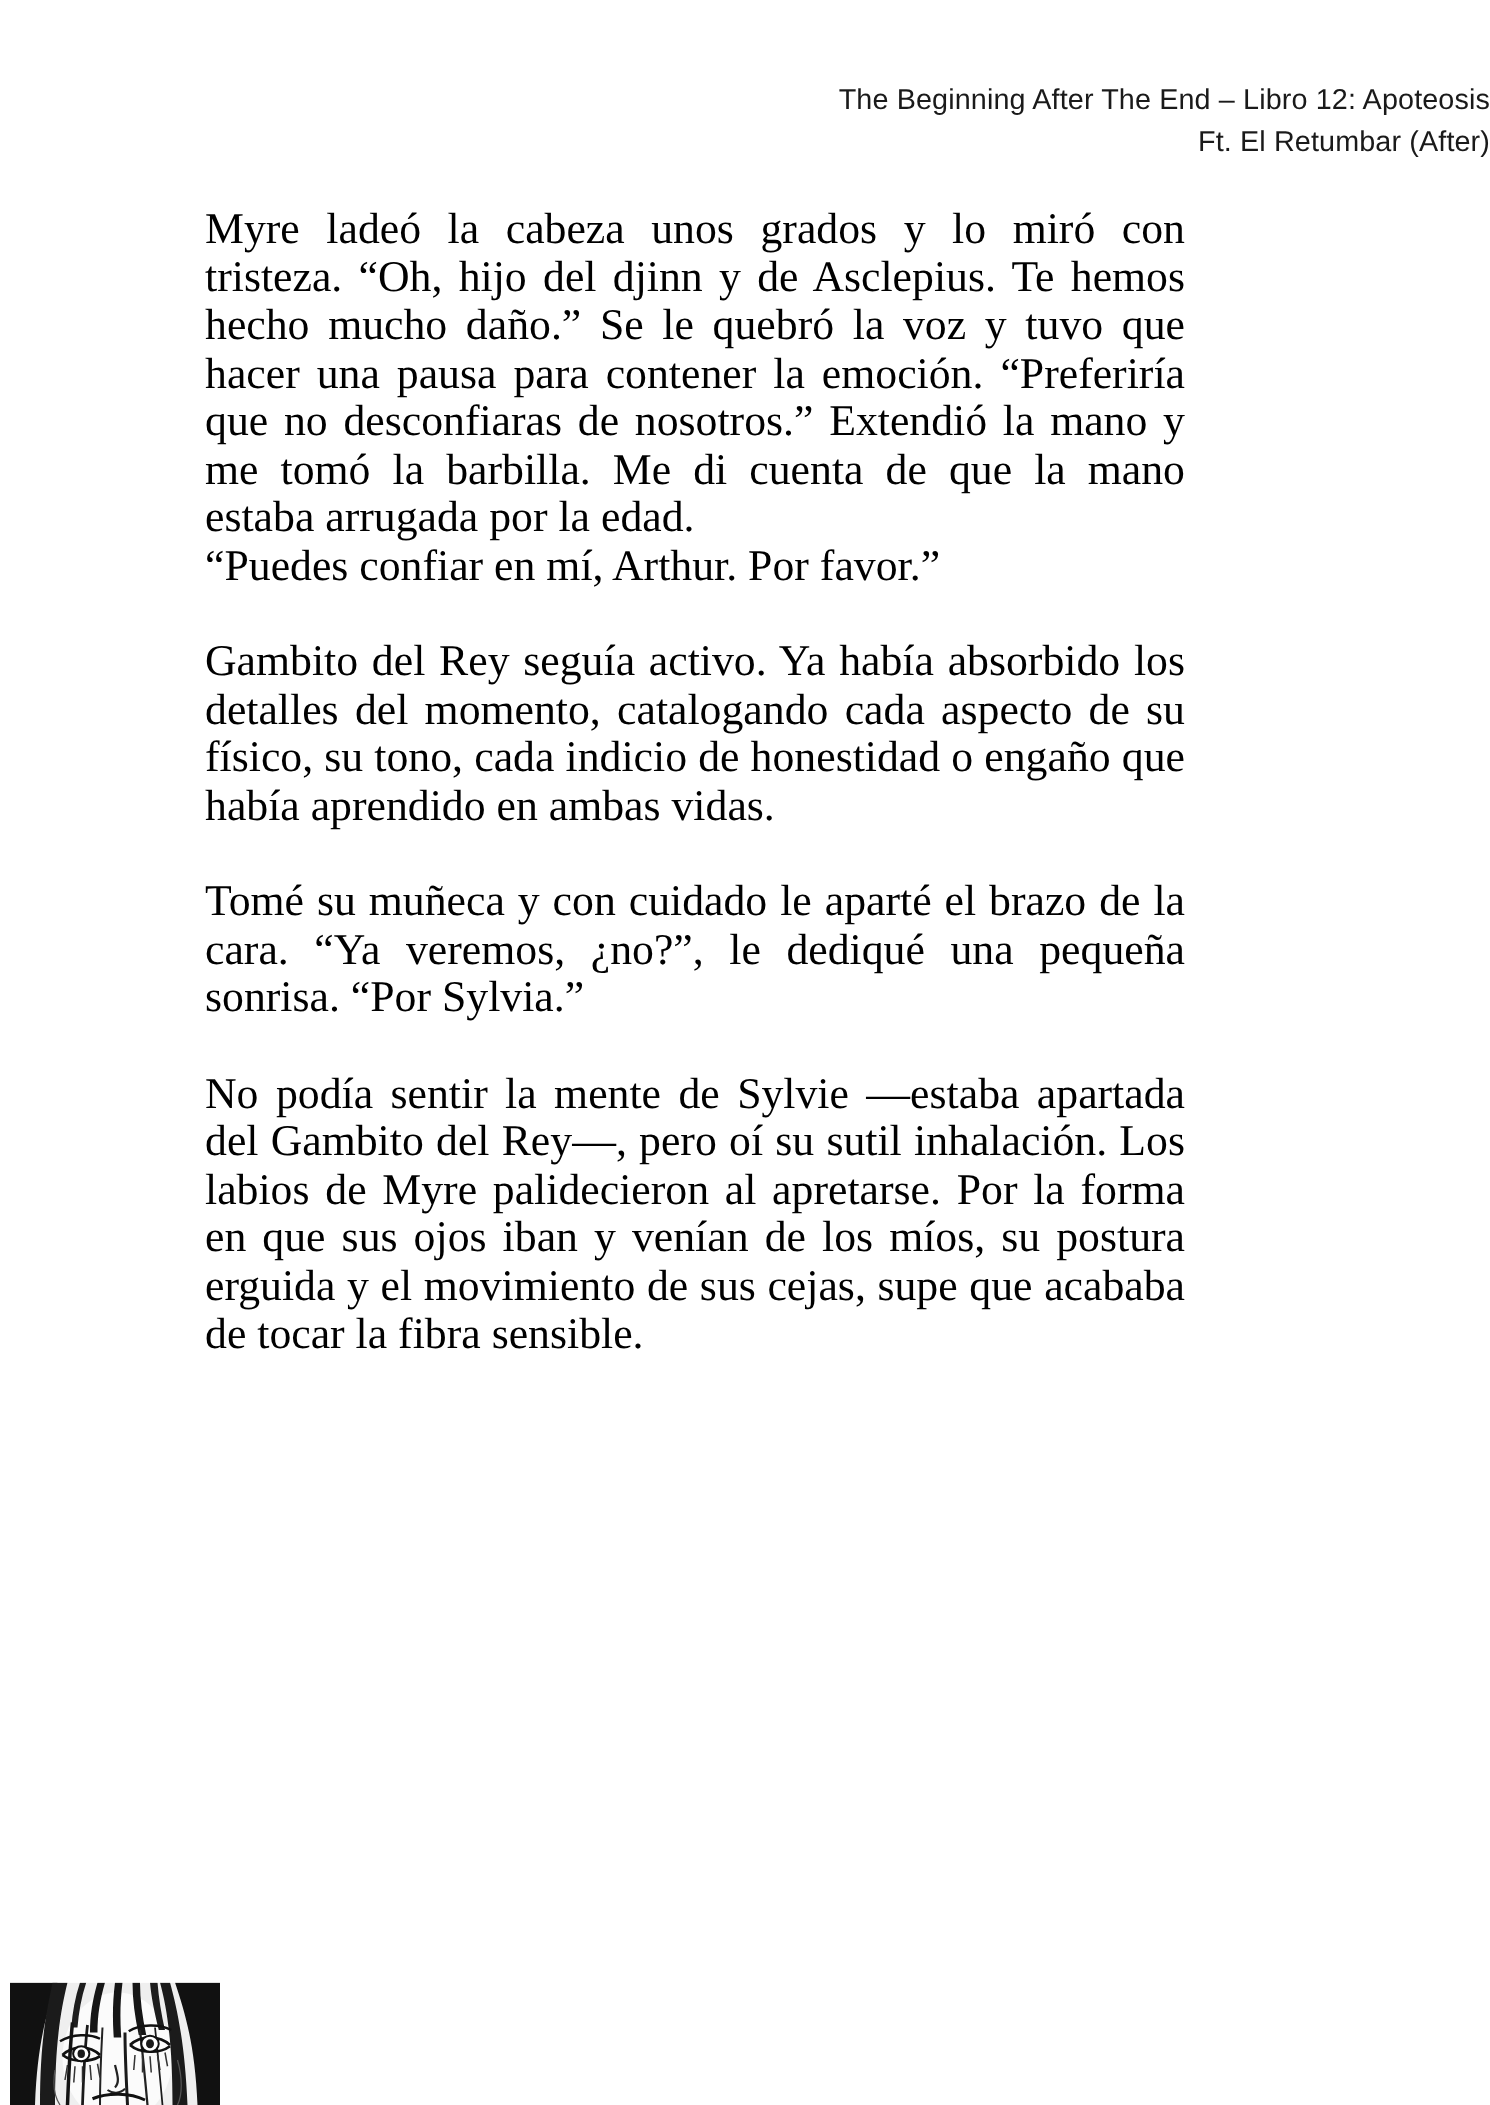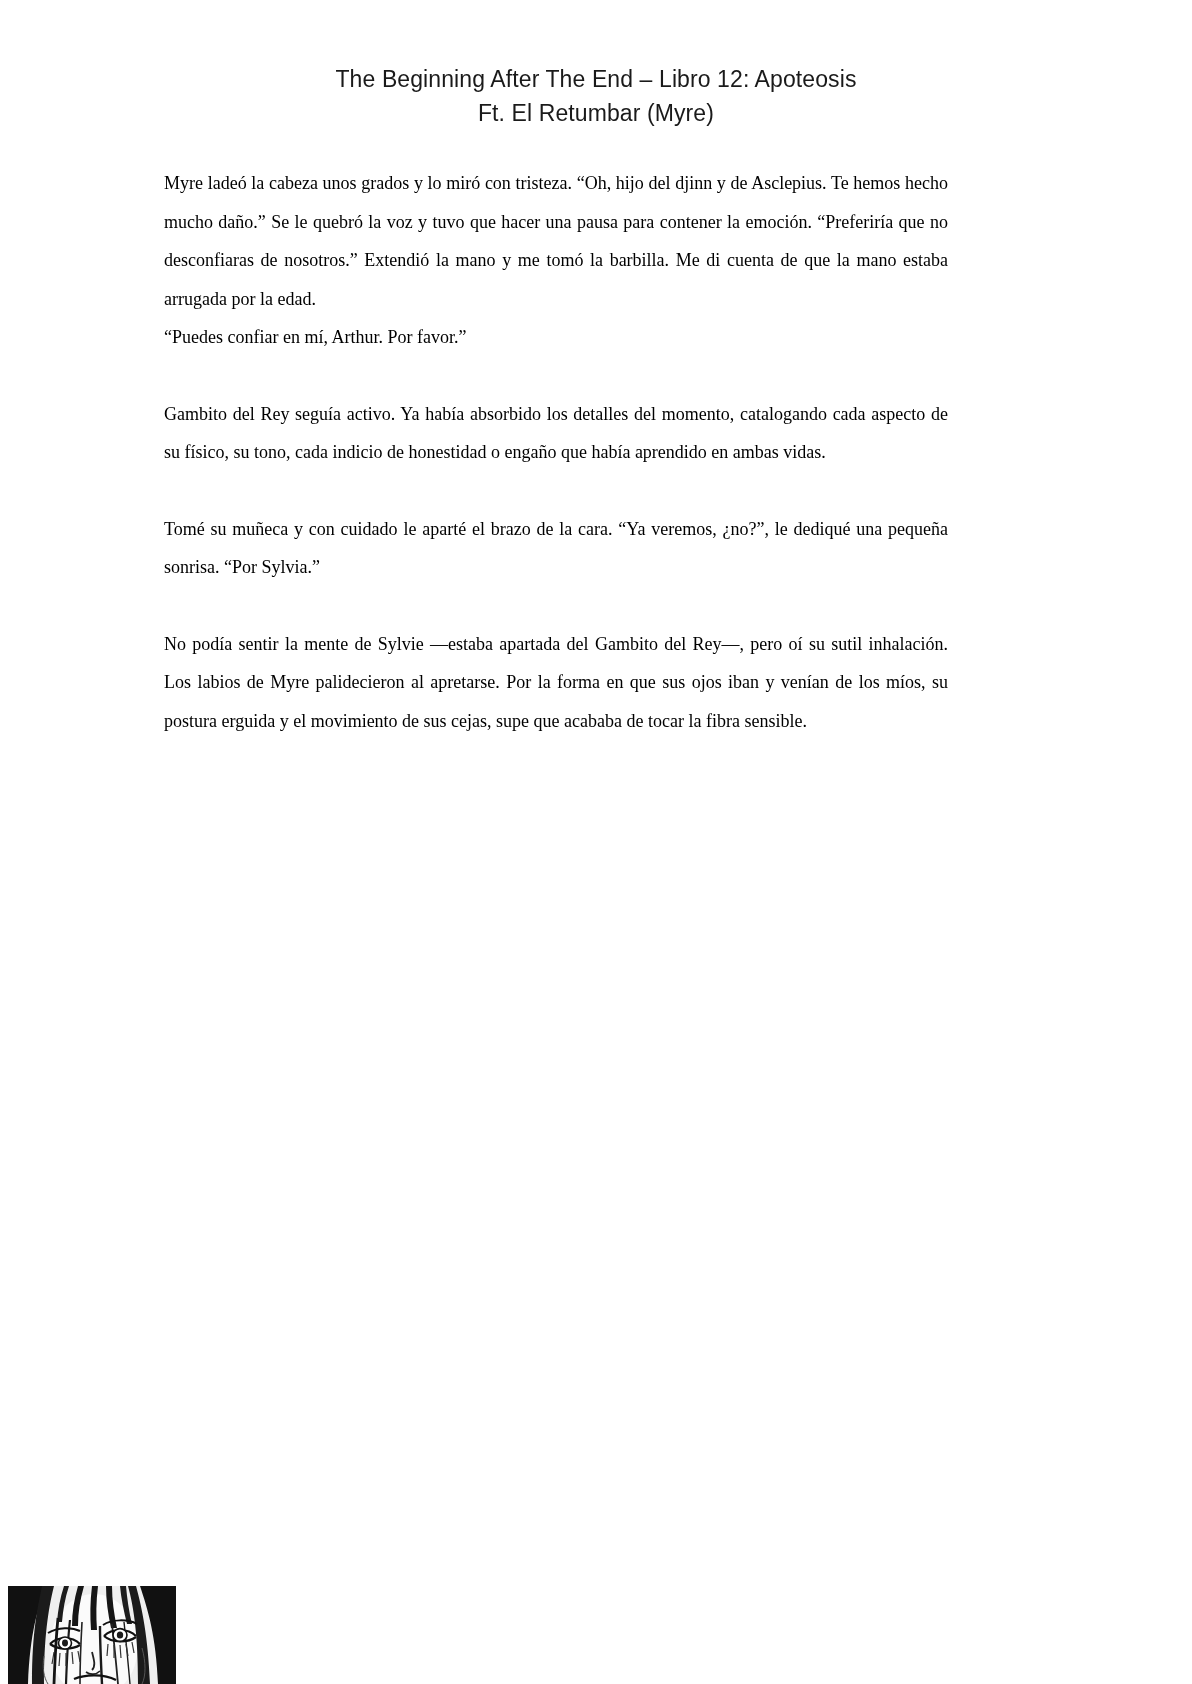--- a/index.html
+++ b/index.html
@@ -16,41 +16,41 @@
     font-family: "Liberation Serif", "DejaVu Serif", serif;
     color: #000000;
   }
 
   
   .doc-header {
     position: absolute;
     top: 62px;
     left: 0;
     width: 1192px;
-    text-align: center;
+    text-align: right;
     font-family: "Liberation Sans", "DejaVu Sans", sans-serif;
     font-size: 23px;
     line-height: 34px;
     color: #1a1a1a;
     letter-spacing: 0.1px;
   }
   .doc-header .hdr-line { display: block; white-space: pre; }
 
   
   .page-body {
     position: absolute;
     top: 164px;
     left: 164px;
     width: 784px;
   }
   .para {
     margin: 0;
     text-align: justify;
     text-justify: inter-word;
-    font-size: 18px;
+    font-size: 35px;
     line-height: 38.5px;
     hyphens: none;
     word-spacing: 0px;
   }
   .para.last-line-natural { text-align-last: left; }
   .gap-after { margin-bottom: 38px; }
   .no-gap { margin-bottom: 0; }
 
   
   .figure-wrap {
@@ -61,21 +61,21 @@
     height: 98px;
     overflow: hidden;
   }
   .figure-wrap svg { display: block; }
 </style>
 </head>
 <body>
 
 <div class="doc-header">
   <span class="hdr-line">The Beginning After The End – Libro 12: Apoteosis</span>
-  <span class="hdr-line">Ft. El Retumbar (Myre)</span>
+  <span class="hdr-line">Ft. El Retumbar (After)</span>
 </div>
 
 <div class="page-body">
   <p class="para no-gap last-line-natural">Myre ladeó la cabeza unos grados y lo miró con tristeza. “Oh, hijo del djinn y de Asclepius. Te hemos hecho mucho daño.” Se le quebró la voz y tuvo que hacer una pausa para contener la emoción. “Preferiría que no desconfiaras de nosotros.” Extendió la mano y me tomó la barbilla. Me di cuenta de que la mano estaba arrugada por la edad.</p>
   <p class="para gap-after last-line-natural">“Puedes confiar en mí, Arthur. Por favor.”</p>
   <p class="para gap-after last-line-natural">Gambito del Rey seguía activo. Ya había absorbido los detalles del momento, catalogando cada aspecto de su físico, su tono, cada indicio de honestidad o engaño que había aprendido en ambas vidas.</p>
   <p class="para gap-after last-line-natural">Tomé su muñeca y con cuidado le aparté el brazo de la cara. “Ya veremos, ¿no?”, le dediqué una pequeña sonrisa. “Por Sylvia.”</p>
   <p class="para gap-after last-line-natural">No podía sentir la mente de Sylvie —estaba apartada del Gambito del Rey—, pero oí su sutil inhalación. Los labios de Myre palidecieron al apretarse. Por la forma en que sus ojos iban y venían de los míos, su postura erguida y el movimiento de sus cejas, supe que acababa de tocar la fibra sensible.</p>
 </div>
 

